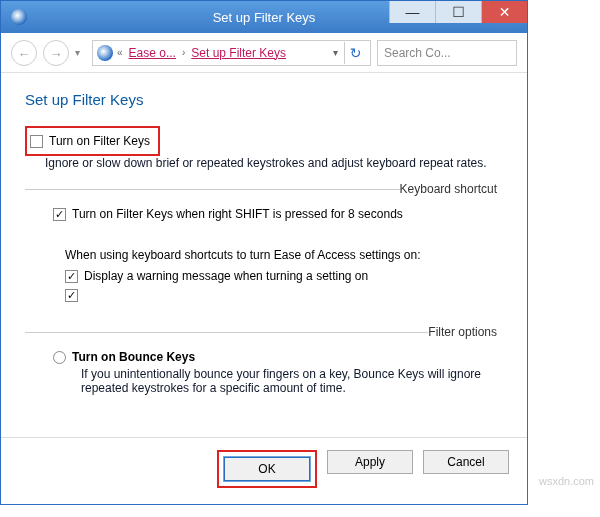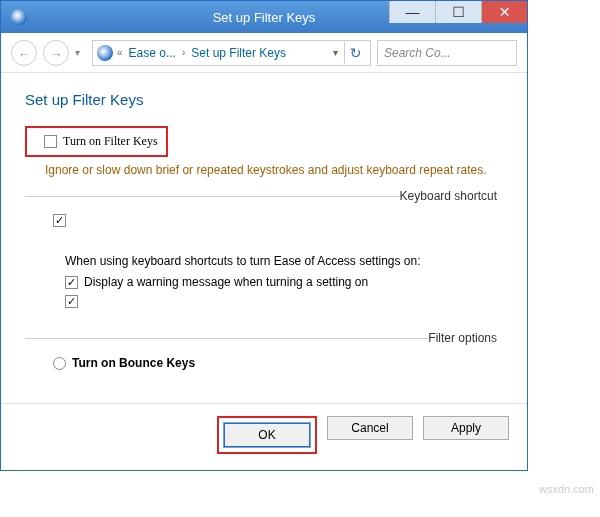--- a/index.html
+++ b/index.html
@@ -105,23 +105,24 @@
       height: 16px;
       background: radial-gradient(circle at 40% 40%, #fff 0%, #a8c8ea 30%, #2a6dc1 70%);
       border-radius: 50%;
     }
     .bc-sep {
       color: #666;
       font-size: 10px;
       padding: 0 2px;
     }
     .bc-seg {
-      color: #0369a1;
+      color: #be185d;
       white-space: nowrap;
       padding: 0 2px;
+      text-decoration: underline;
     }
     .bc-dd {
       margin-left: auto;
       color: #666;
       font-size: 10px;
       padding: 0 4px;
     }
     .refresh-btn {
       width: 22px;
       height: 22px;
@@ -130,41 +131,38 @@
       align-items: center;
       justify-content: center;
       color: #2a6dc1;
       font-size: 14px;
     }
     .search-box {
       width: 140px;
       height: 26px;
       border: 1px solid #ccc;
       padding: 0 6px;
-      font-style: italic;
       color: #888;
       display: flex;
       align-items: center;
       white-space: nowrap;
       overflow: hidden;
     }
     .content {
       padding: 18px 24px 10px 24px;
     }
     .page-title {
       color: #0b5aa3;
       font-size: 15px;
       margin-bottom: 18px;
     }
     .highlight-box {
       border: 2px solid #d22;
       display: inline-block;
-      padding: 3px 8px 3px 17px;
-      margin-bottom: 6px;
-      font-family: Liberation Serif, serif;
+      padding: 3px 8px 3px 3px;
     }
     .checkbox-row, .radio-row {
       display: flex;
       align-items: center;
       gap: 6px;
       padding: 3px 0;
     }
     .checkbox {
       width: 13px;
       height: 13px;
@@ -178,21 +176,21 @@
       color: #000;
     }
     .radio {
       width: 13px;
       height: 13px;
       border: 1px solid #888;
       border-radius: 50%;
       background: #fff;
     }
     .desc-text {
-      color: #a16207;
+      color: #0f172a;
       margin-left: 20px;
       margin-bottom: 12px;
     }
     fieldset {
       border: none;
       border-top: 1px solid #ccc;
       padding: 8px 0 14px 12px;
       margin: 0 0 6px 0;
     }
     legend {
@@ -230,21 +228,21 @@
       padding: 5px;
     }
     .btn.default {
       border: 1px solid #2a6dc1;
       outline: 1px solid #6fa8dc;
       text-align: center;
     }
     .watermark {
       position: fixed;
       right: 6px;
-      bottom: 22px;
+      bottom: 30px;
       color: #ccc;
       font-size: 11px;
       pointer-events: none;
     }
   </style>
 </head>
 <body>
 
 <div class="window">
 
@@ -285,20 +283,21 @@
         <span>Turn on Filter Keys</span>
       </div>
     </div>
     <div class="desc-text">Ignore or slow down brief or repeated keystrokes and adjust keyboard repeat rates.</div>
 
     <fieldset>
       <legend>Keyboard shortcut</legend>
 
       <div class="checkbox-row" style="margin-left:16px;">
         <div class="checkbox">✓</div>
+        <span>Turn on Filter Keys when right SHIFT is pressed for 8 seconds</span>
       </div>
 
       <div class="sub-group">
         <div class="sub-group-label">When using keyboard shortcuts to turn Ease of Access settings on:</div>
 
         <div class="checkbox-row">
           <div class="checkbox">✓</div>
           <span>Display a warning message when turning a setting on</span>
         </div>
 
@@ -308,26 +307,27 @@
       </div>
     </fieldset>
 
     <fieldset>
       <legend>Filter options</legend>
 
       <div class="radio-row" style="margin-left:16px;font-weight:bold;">
         <div class="radio"></div>
         <span>Turn on Bounce Keys</span>
       </div>
+      <div class="desc-text" style="margin-left:44px;">If you unintentionally bounce your fingers on a key, Bounce Keys will ignore repeated keystrokes for a specific amount of time.</div>
     </fieldset>
   </div>
 
   <div class="button-bar">
     <div class="btn-highlight-wrap">
       <div class="btn default">OK</div>
     </div>
+    <div class="btn">Apply</div>
     <div class="btn">Cancel</div>
-    <div class="btn">Apply</div>
   </div>
 
 </div>
 
 <div class="watermark">wsxdn.com</div>
 
 </body></html>

